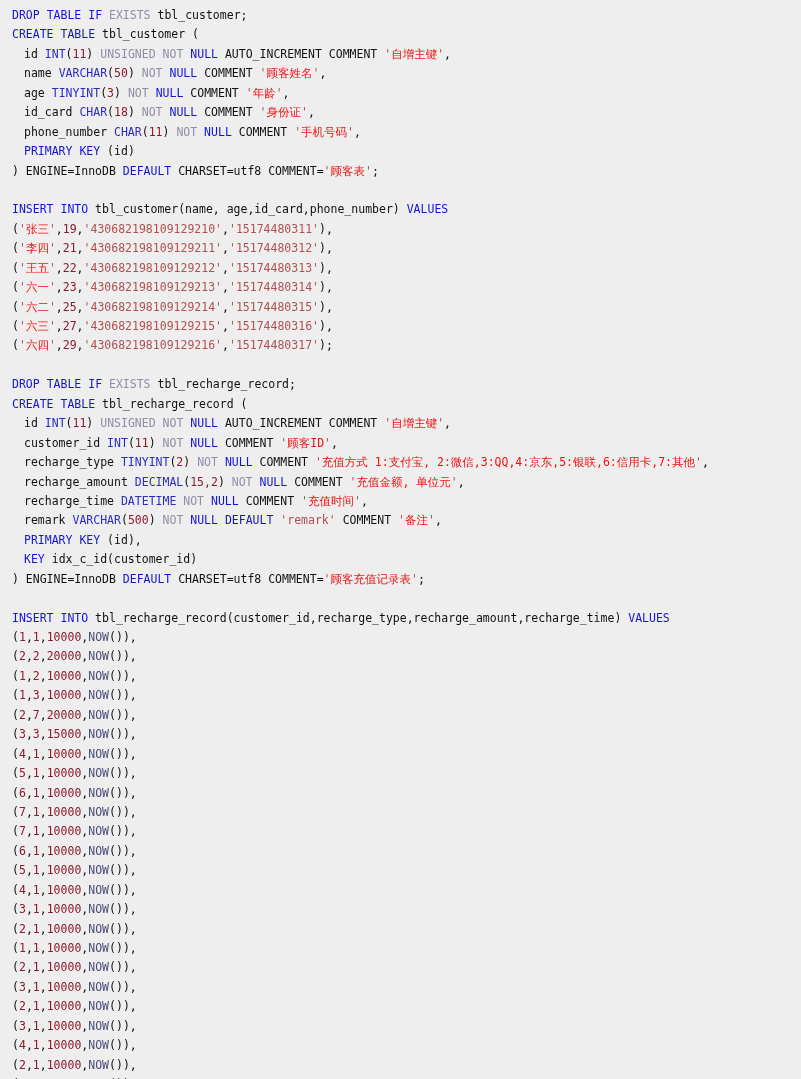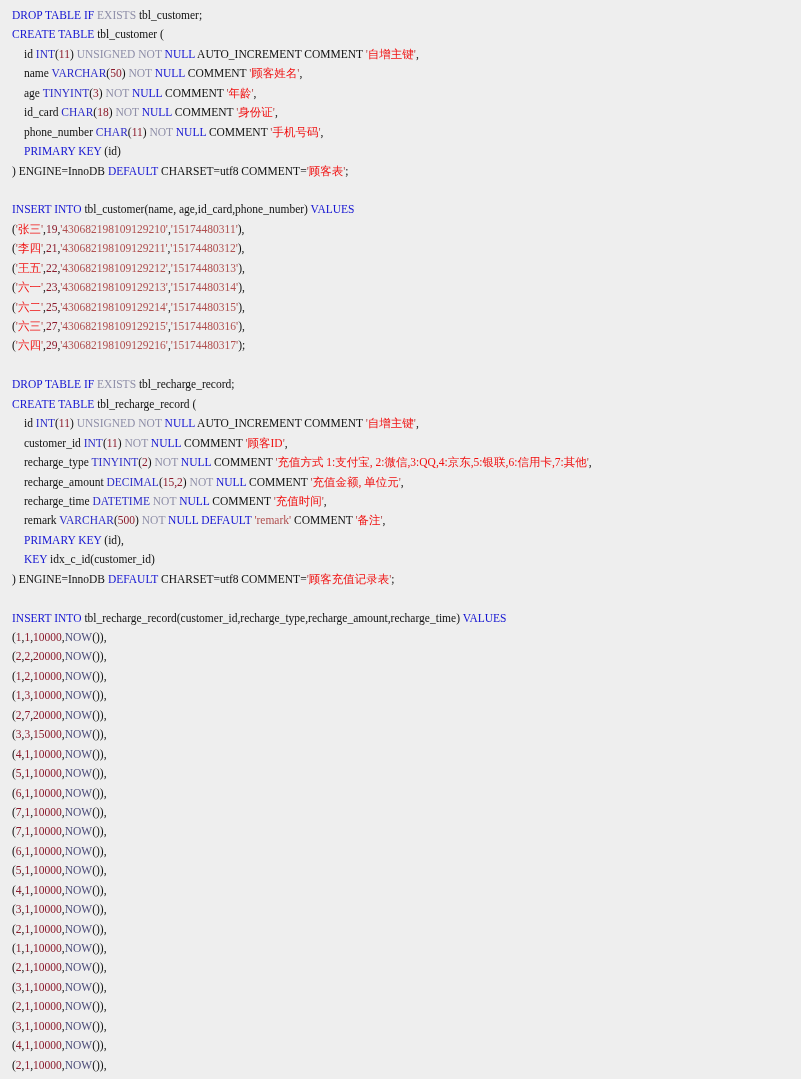--- a/index.html
+++ b/index.html
@@ -14,21 +14,21 @@
     font-family: "DejaVu Sans Mono", "Liberation Mono", monospace;
   }
   #code {
     padding: 6px 0 0 12px;
     font-size: 11.5px;
     line-height: 19.45px;
     white-space: pre;
     color: #000000;
     letter-spacing: 0px;
   }
-  .ln { display: block; height: 19.45px; font-family: Liberation Serif, serif; }
+  .ln { display: block; height: 19.45px; }
   .ind1 { padding-left: 12px; }
 
   
   .kw   { color: #1414d2; }          
   .kw2  { color: #8e8ea8; }          
   .typ  { color: #2b2bc8; }          
   .num  { color: #8b1a2b; }          
   .str  { color: #f01010; margin-top: 24px; }          
   .str2 { color: #b05050; }          
   .fn   { color: #4b4b78; text-align: right; }          

